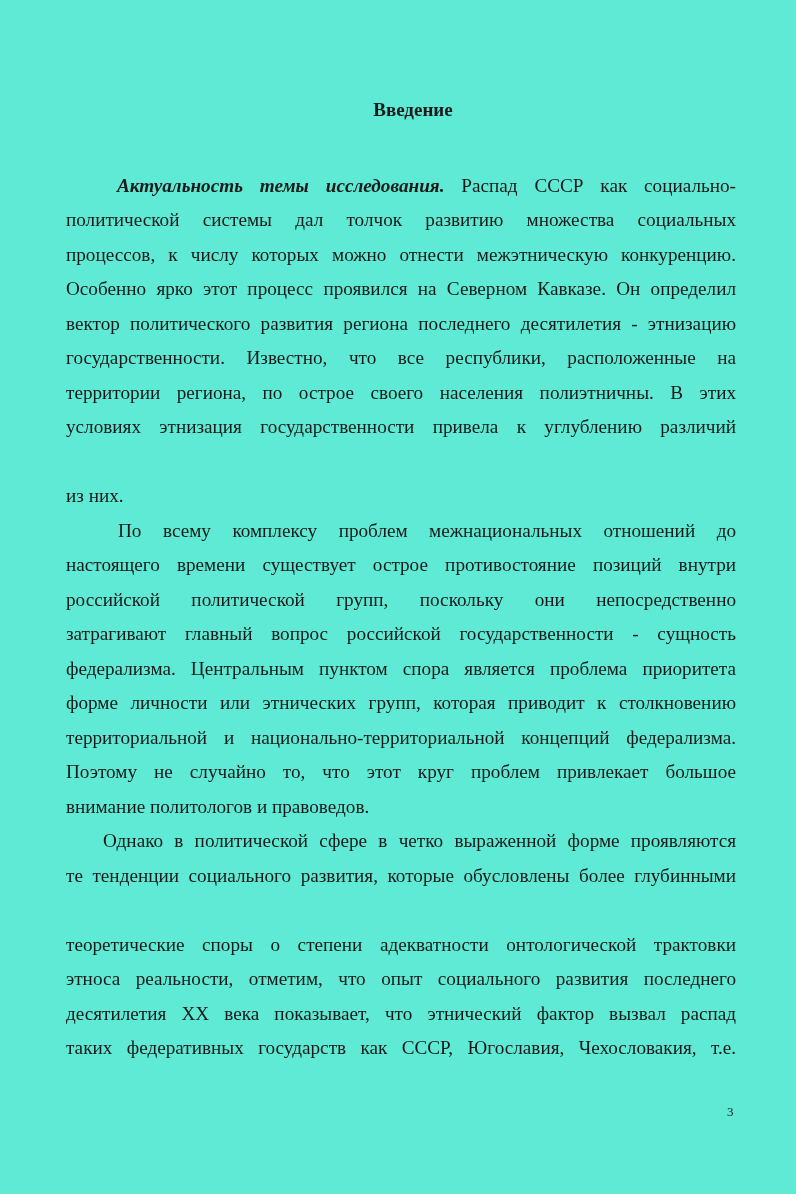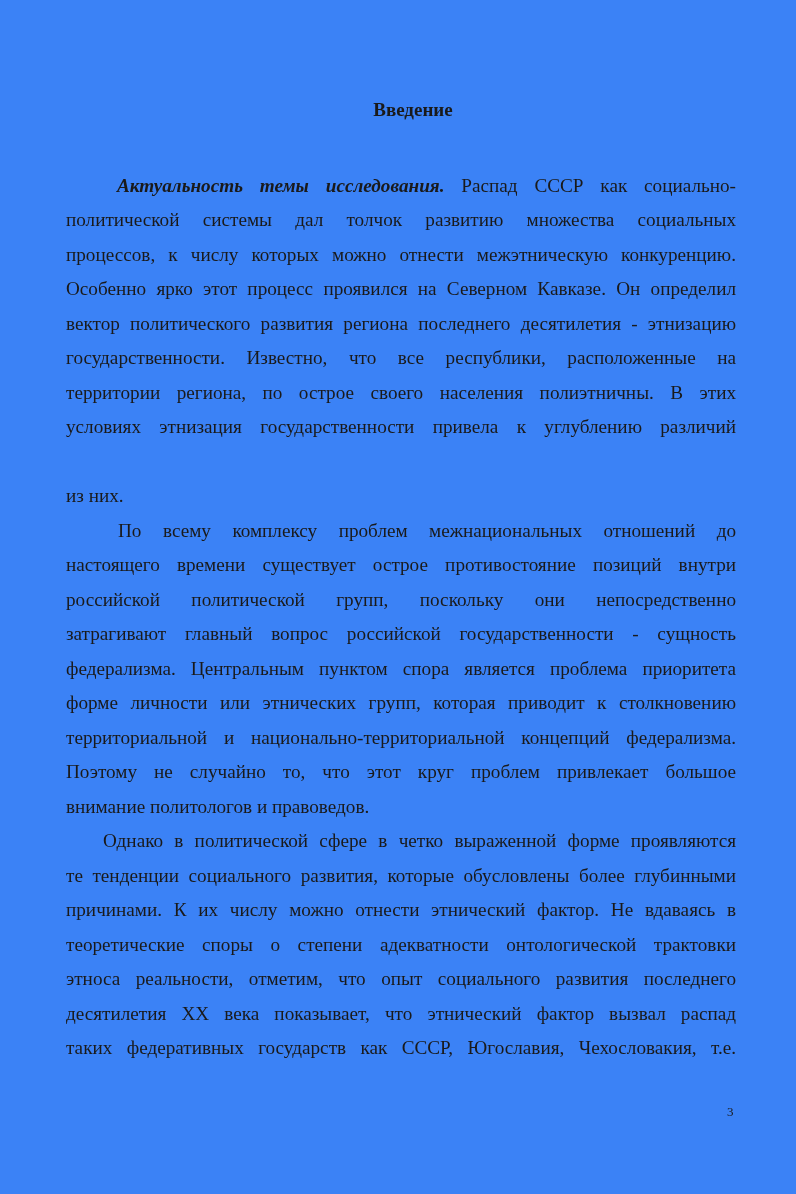--- a/index.html
+++ b/index.html
@@ -1,18 +1,18 @@
 <!DOCTYPE html>
 <html><head>
 <meta charset="utf-8">
 <style>
   html, body { margin: 0; padding: 0; background: #ffffff; }
   body { width: 796px; height: 1194px; position: relative; overflow: hidden;
          font-family: "Liberation Serif", "DejaVu Serif", serif; color: #1a1a1a; }
-  .page { position: absolute; left: 0; top: 0; width: 796px; height: 1194px; background: #3b82f6; }
+  .page { position: absolute; left: 0; top: 0; width: 796px; height: 1194px; background: #5eead4; }
   .title { position: absolute; top: 99px; left: 0; width: 796px; text-align: center;
            font-weight: bold; font-size: 19px; padding-left: 30px; box-sizing: border-box; }
   .line { position: absolute; left: 66px; width: 670px; font-size: 19.2px; line-height: 22px;
           white-space: nowrap; text-align: justify; text-align-last: justify; margin-top: 31px; }
   .line.indent { left: 117px; width: 619px; }
   .line.indent2 { left: 118px; width: 618px; }
   .line.indent3 { left: 103px; width: 633px; }
   .line.last { text-align-last: left; }
   .em { font-style: italic; font-weight: bold; }
   .page-number { position: absolute; left: 727px; top: 1104px; font-size: 13px; }
@@ -39,20 +39,19 @@
   <div class="line" style="top:558px;">российской политической групп, поскольку они непосредственно</div>
   <div class="line" style="top:592px;">затрагивают главный вопрос российской государственности - сущность</div>
   <div class="line" style="top:627px;">федерализма. Центральным пунктом спора является проблема приоритета</div>
   <div class="line" style="top:661px;">форме личности или этнических групп, которая приводит к столкновению</div>
   <div class="line" style="top:696px;">территориальной и национально-территориальной концепций федерализма.</div>
   <div class="line" style="top:730px;">Поэтому не случайно  то, что этот круг проблем привлекает большое</div>
   <div class="line last" style="top:765px;">внимание политологов и правоведов.</div>
 
   <div class="line indent3" style="top:799px;">Однако в политической сфере в четко выраженной форме проявляются</div>
   <div class="line" style="top:834px;">те тенденции социального развития, которые обусловлены более глубинными</div>
-  <div class="line" style="top:868px;">причинами.  К их числу можно отнести этнический фактор. Не вдаваясь в</div>
   <div class="line" style="top:903px;">теоретические споры о степени адекватности онтологической  трактовки</div>
   <div class="line" style="top:937px;">этноса реальности,  отметим, что  опыт  социального развития  последнего</div>
   <div class="line" style="top:972px;">десятилетия  XX века  показывает, что  этнический фактор вызвал распад</div>
   <div class="line" style="top:1006px;">таких федеративных государств как СССР,  Югославия,  Чехословакия, т.е.</div>
 
   <div class="page-number">3</div>
 </div>
 
 </body></html>

